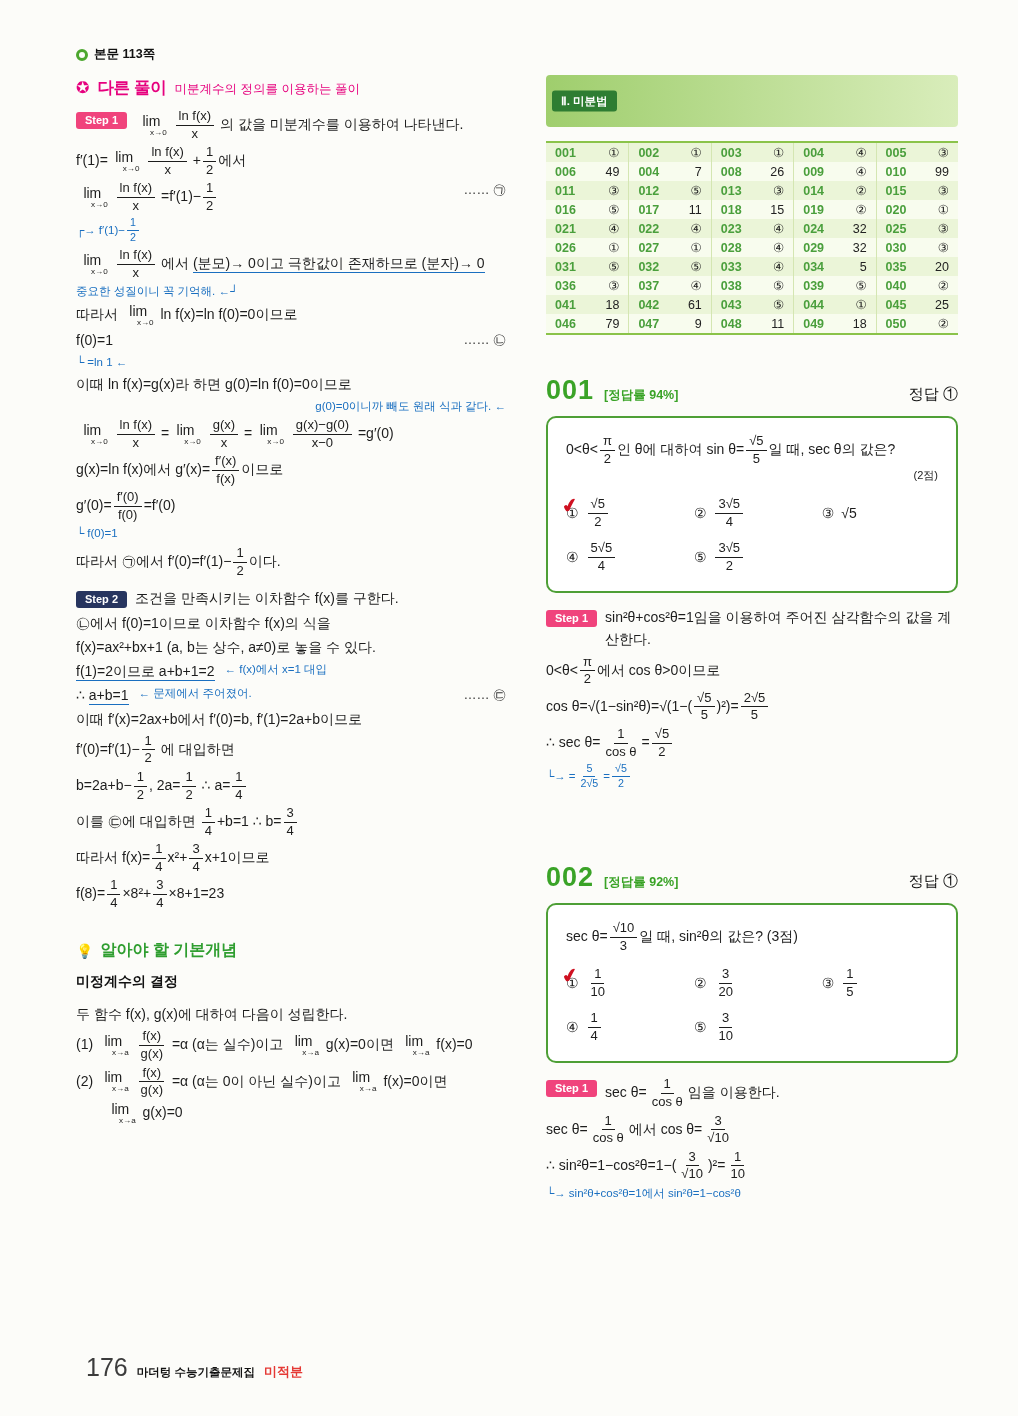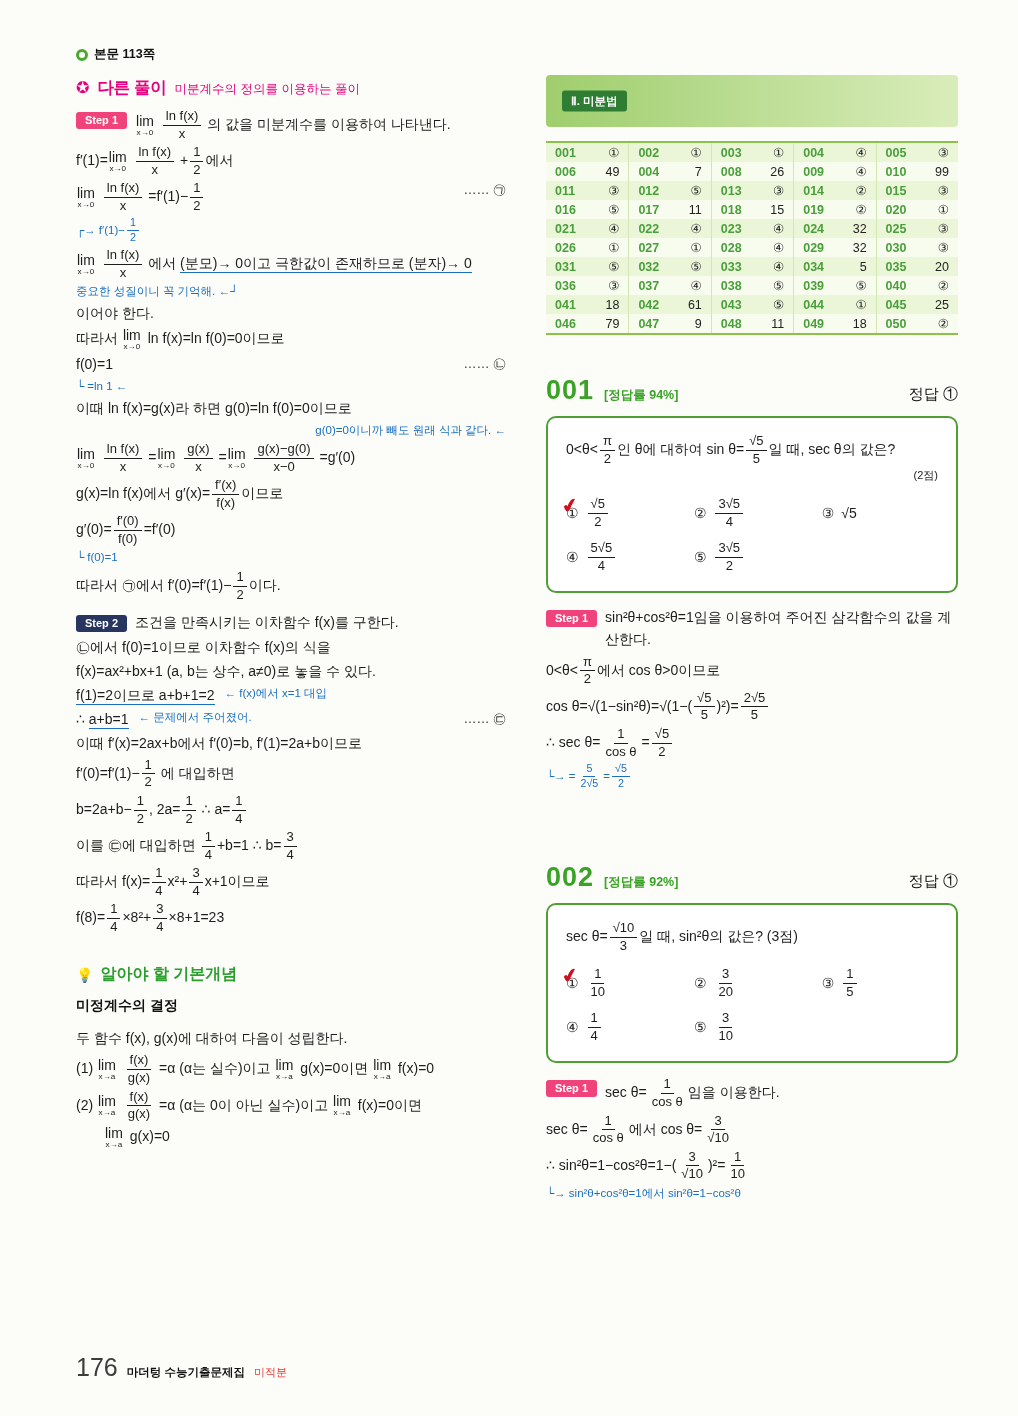--- a/index.html
+++ b/index.html
@@ -43,30 +43,30 @@
   .ind3 { margin-left:212px; }
   .rightal { justify-content:flex-end; }
 
   .uline { border-bottom:1px solid #1a6fc0; padding-bottom:1px; }
 
   
   .frac { display:inline-flex; flex-direction:column; align-items:center; vertical-align:middle; line-height:1.12; margin:0 2px; font-size:0.93em; }
   .fnum { border-bottom:1px solid currentColor; padding:0 3px 1px; }
   .fden { padding:1px 3px 0; }
   .limw { display:inline-flex; flex-direction:column; align-items:center; vertical-align:middle; line-height:1; margin:0 3px 0 1px; }
-  .limsub { font-size:0.58em; margin-top:1px; }
+  .limsub { font-size:0.58em; margin-top:1px;margin-left:14px; }
 
   .concept { margin-top:30px; }
   .concept-head { display:flex; align-items:center; gap:7px; font-weight:bold; color:#2f9e30; font-size:16px; }
   .bulb { font-size:14px; }
   .concept-sub { font-weight:bold; font-size:14px; margin:12px 0 14px; color:#111; }
 
   
   .banner { position:relative; background:linear-gradient(90deg,#9fce6d,#d9edbb); border-radius:4px; padding:12px 14px 12px 104px; margin-bottom:14px; display:flex; align-items:center; min-height:52px; }
-  .unit-pill { position:absolute; left:16px; top:50%; transform:translateY(-50%); background:#2e7d32; color:#fff; font-size:11.5px; font-weight:bold; padding:3px 9px; border-radius:3px; white-space:nowrap; }
+  .unit-pill { position:absolute; left:6px; top:50%; transform:translateY(-50%); background:#2e7d32; color:#fff; font-size:11.5px; font-weight:bold; padding:3px 9px; border-radius:3px; white-space:nowrap; }
   .chapter-title { font-size:23px; font-weight:bold; color:#17330e; letter-spacing:-0.5px; }
 
   .ans-table { border-top:2px solid #8bc34a; border-bottom:2px solid #8bc34a; margin-bottom:40px; }
   .ans-row { display:grid; grid-template-columns:repeat(5,1fr); }
   .ans-row:nth-child(odd) { background:#ebf5d8; }
   .ans-row:nth-child(even) { background:#f8fcee; }
   .ans-cell { display:flex; justify-content:space-between; align-items:center; padding:2px 9px; font-size:12.5px; border-left:1px solid #d4e6b2; min-height:17px; }
   .ans-cell:first-child { border-left:none; }
   .ans-no { color:#4a9f3c; font-weight:bold; }
   .ans-val { color:#222; }
@@ -78,24 +78,24 @@
   .prob-ans { margin-left:auto; font-size:15px; font-weight:normal; color:#111; }
 
   .prob-box { border:2px solid #4e9f36; border-radius:10px; padding:16px 18px 18px; margin-bottom:14px; background:#fff; }
   .q-text { font-size:14px; line-height:1.7; display:block; }
   .q-pts { display:block; text-align:right; font-size:11px; margin-top:2px; color:#222; }
   .choices { display:grid; grid-template-columns:1.1fr 1.1fr 1fr; row-gap:12px; margin-top:14px; }
   .choice { display:flex; align-items:center; gap:7px; font-size:14px; }
   .ch-label { position:relative; flex:none; }
   .ch-label.checked::after { content:"✔"; position:absolute; left:-4px; top:-11px; color:#cf1020; font-size:19px; transform:rotate(-12deg); font-weight:bold; }
 
-  .footer { position:absolute; left:76px; bottom:34px; display:flex; align-items:baseline; gap:9px; }
+  .footer { position:absolute; left:86px; bottom:34px; display:flex; align-items:baseline; gap:9px; }
   .pg-no { font-size:25px; color:#3c3c3c; }
   .brand { font-size:11.5px; font-weight:bold; color:#111; }
-  .subject { font-size:11px; font-weight:normal; color:#e53935; }
+  .subject { font-size:13px; font-weight:bold; color:#e53935; }
 </style>
 </head>
 <body>
 
 <div class="page">
 
   <div class="top-ref">
     <span class="ref-icon"></span>
     <span>본문 113쪽</span>
   </div>
@@ -156,23 +156,20 @@
             <span class="mtext"><span class="limw">
                 <span>lim</span>
                 <span class="limsub">x→0</span>
               </span> <span class="frac">
                 <span class="fnum">ln f(x)</span>
                 <span class="fden">x</span>
               </span> 에서 <span class="uline">(분모)→ 0이고 극한값이 존재하므로 (분자)→ 0</span></span>
           </div>
           <div class="mline note ind2">
             <span class="mtext">중요한 성질이니 꼭 기억해. ←┘</span>
-          </div>
-          <div class="mline">
-            <span class="mtext">이어야 한다.</span>
           </div>
           <div class="mline">
             <span class="mtext">따라서 <span class="limw">
                 <span>lim</span>
                 <span class="limsub">x→0</span>
               </span> ln f(x)=ln f(0)=0이므로</span>
           </div>
           <div class="mline">
             <span class="mtext">f(0)=1</span>
             <span class="tail">…… ㉡</span>

